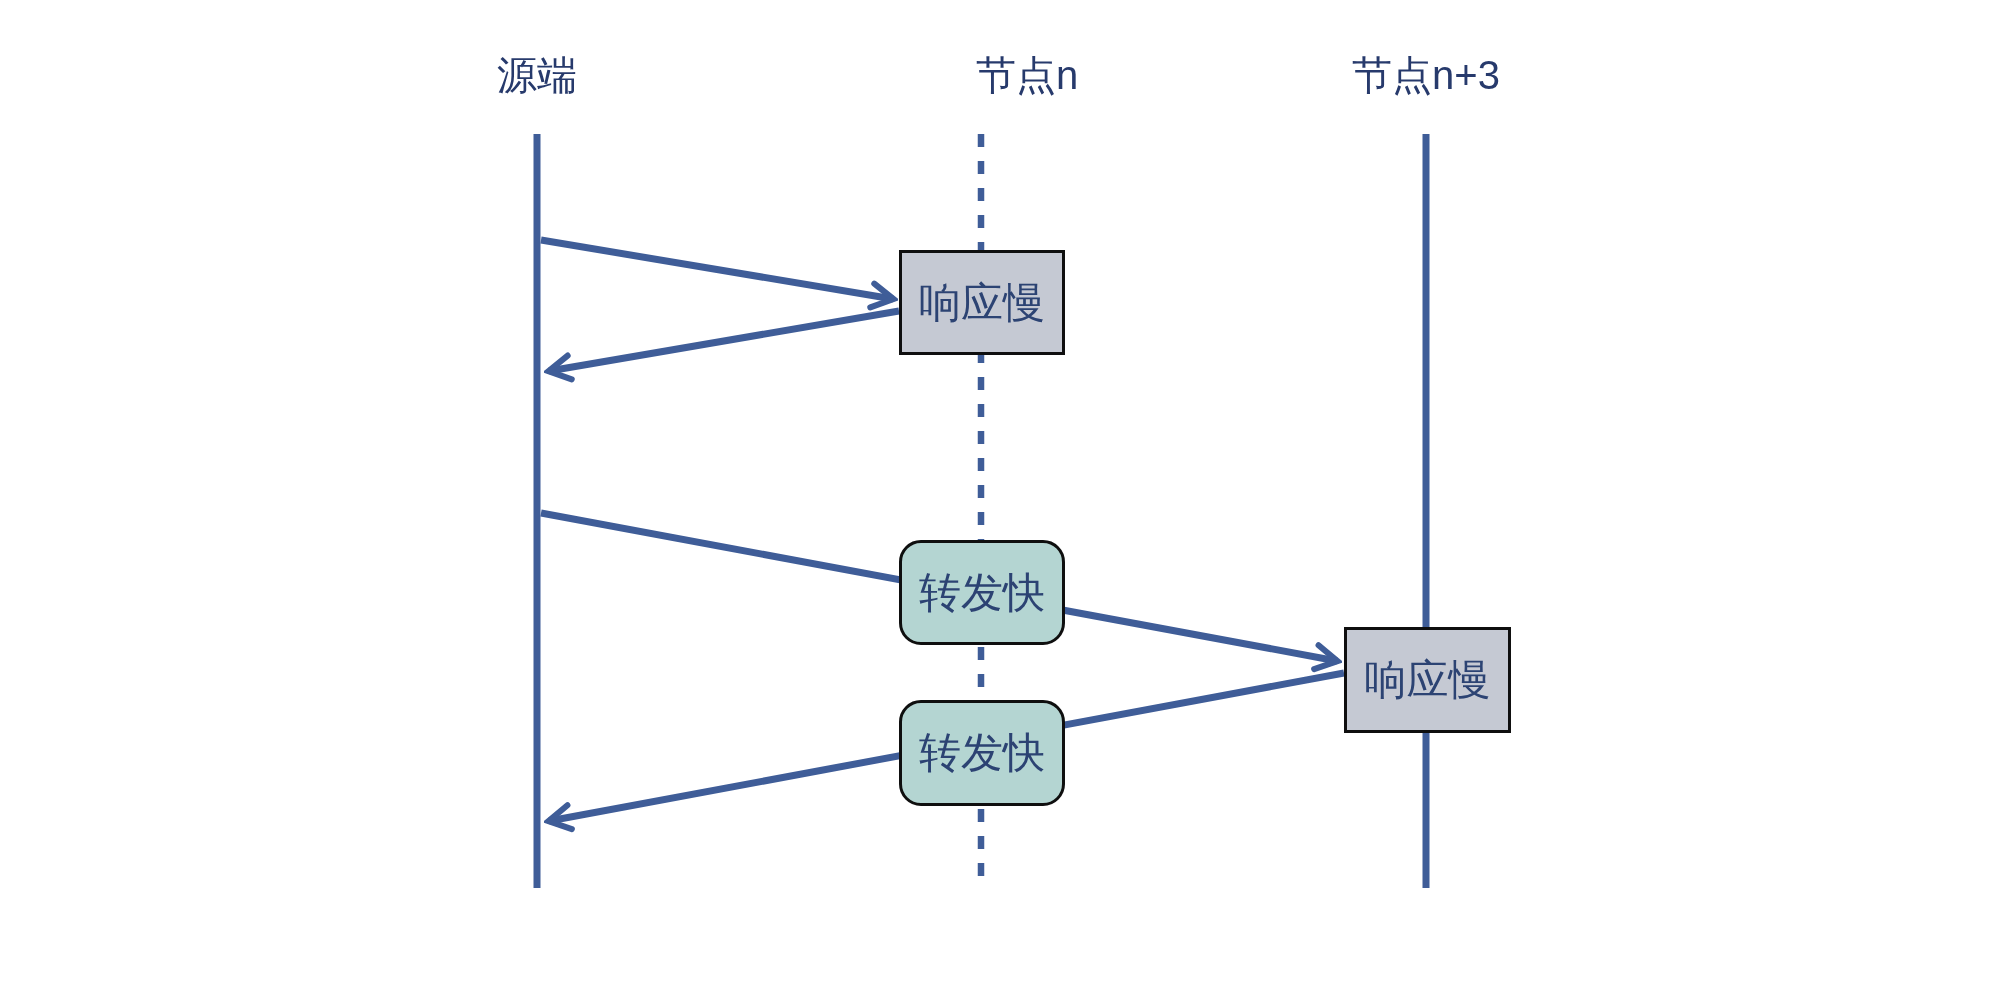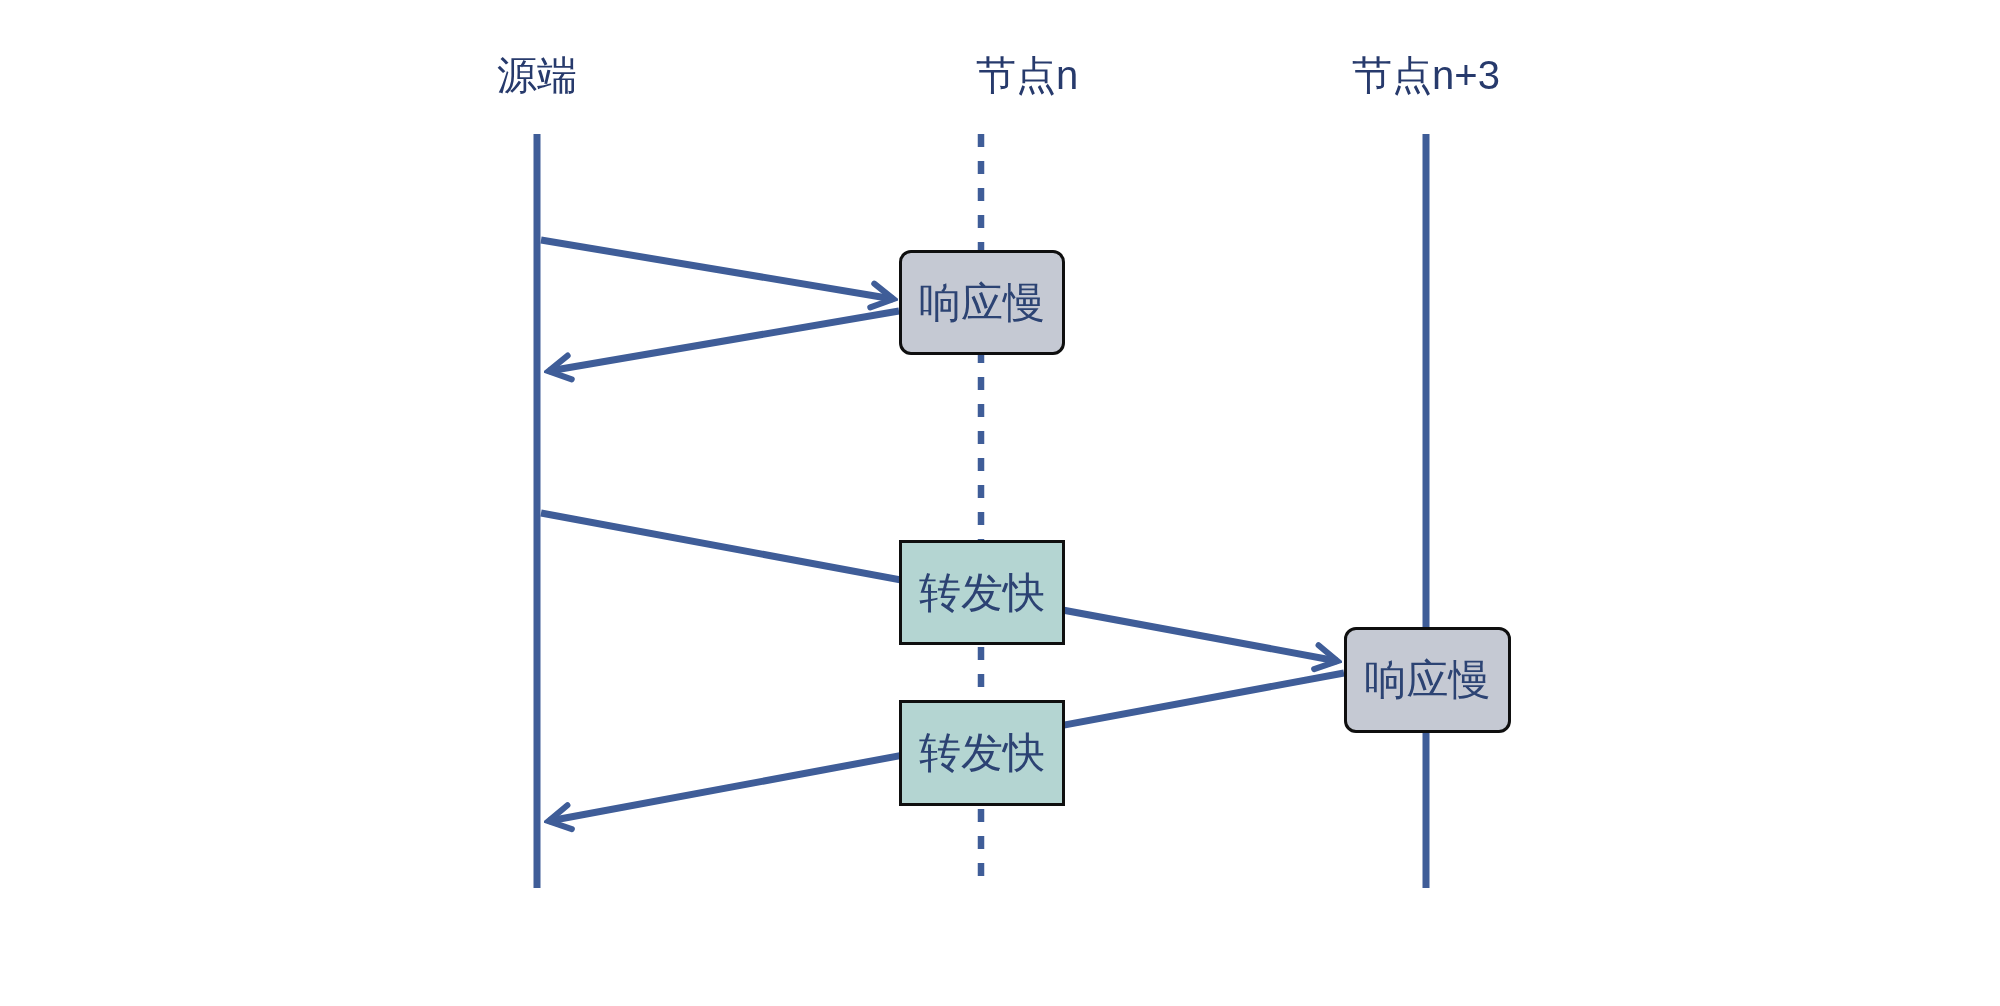--- a/index.html
+++ b/index.html
@@ -34,22 +34,22 @@
     box-sizing: border-box;
     border: 3px solid #0f0f0f;
     display: flex;
     align-items: center;
     justify-content: center;
     font-size: 42px;
     font-weight: 500;
     color: #2c4373;
     white-space: nowrap;
   }
-  .box-slow { background: #c5c9d3; border-radius: 12px; }
-  .box-fast { background: #b4d5d2; }
+  .box-slow { background: #c5c9d3; }
+  .box-fast { background: #b4d5d2; border-radius: 22px; }
   .logo {
     position: absolute;
     left: 1727px;
     top: 916px;
     display: flex;
     align-items: center;
   }
   .logo-text {
     margin-left: 10px;
     font-size: 41px;

